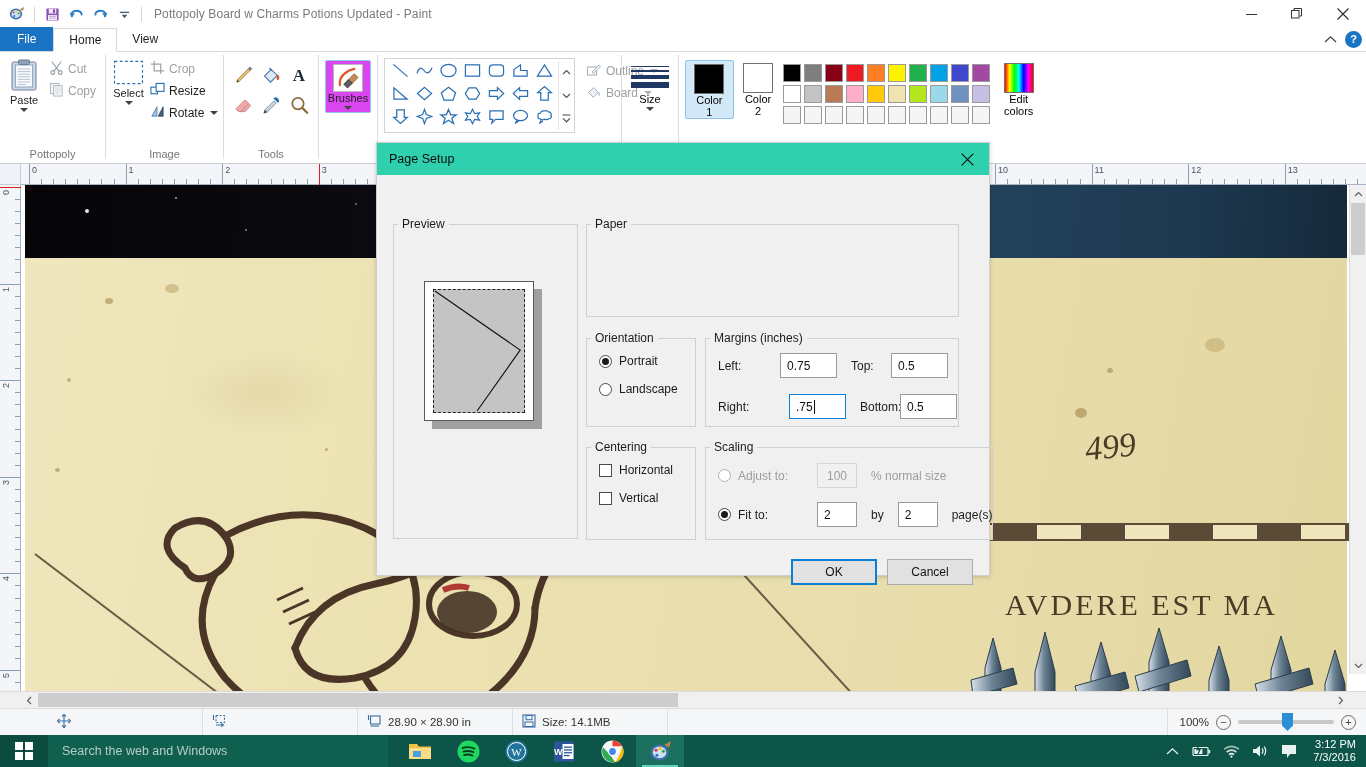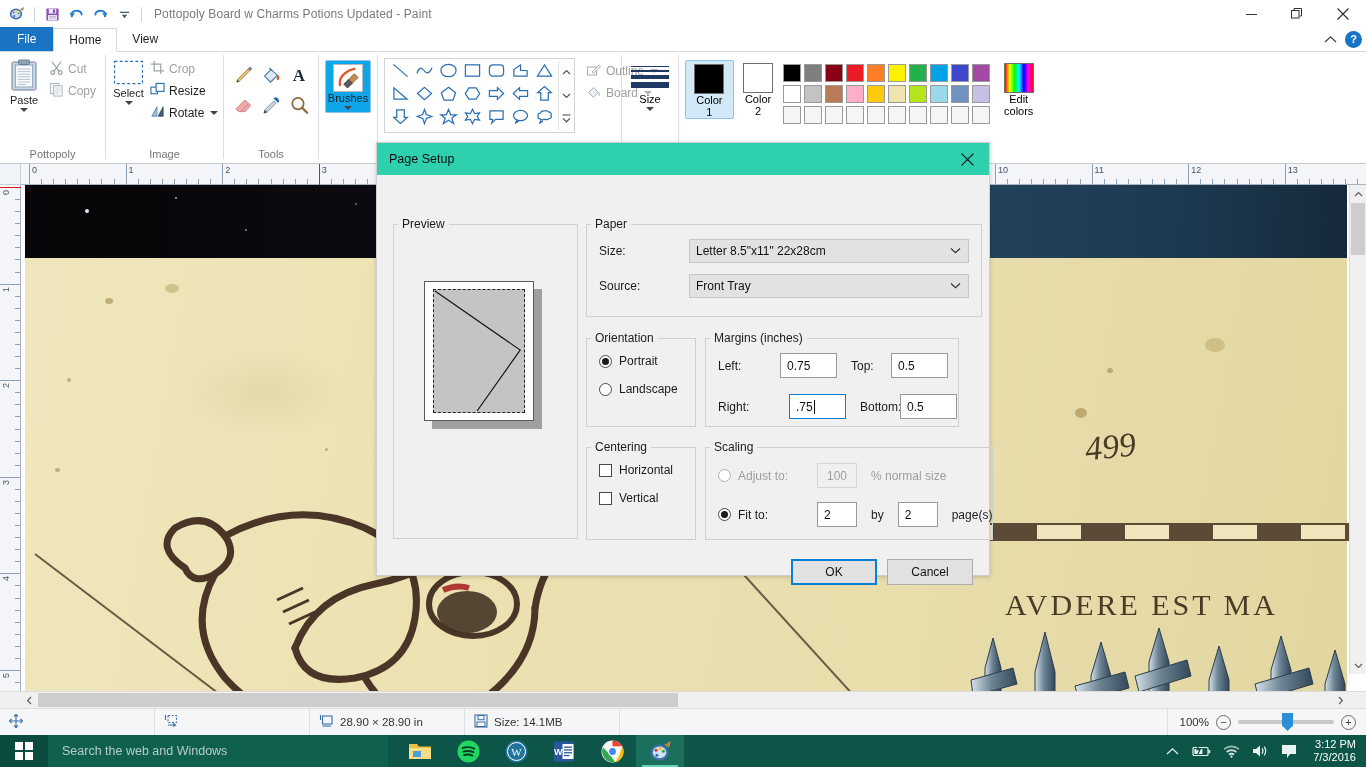--- a/index.html
+++ b/index.html
@@ -100,21 +100,21 @@
   
   .tools-grid {
     display: grid; grid-template-columns: repeat(3, 28px);
     grid-template-rows: 30px 30px; align-items: center; justify-items: center;
     padding-top: 6px;
   }
 
   
   .brushes-btn {
     width: 52px; display: flex; flex-direction: column; align-items: center;
-    border: 1px solid #8ec3ec; background: #0ea5e9; border-radius: 2px;
+    border: 1px solid #8ec3ec; background: #d946ef; border-radius: 2px;
     padding: 3px 0 2px; font-size: 11px; color: #1e1e1e;
   }
   .brush-icon-box {
     width: 30px; height: 28px; background: #fff; border: 1px solid #b9b9b9;
     display: flex; align-items: center; justify-content: center;
   }
 
   
   .shapes-box {
     border: 1px solid #cfd4d9; background: #fff; display: flex;
@@ -225,20 +225,21 @@
     height: 17px; display: flex; background: #f0f0f0; border-top: 1px solid #dcdcdc;
     flex: 0 0 17px;
   }
   .hthumb { height: 14px; margin-top: 1px; background: #cdcdcd; }
 
   
   .status {
     height: 43px; background: #f5f6f7; border-top: 1px solid #dcdfe2;
     display: flex; align-items: center; font-size: 11.5px; color: #333;
     flex: 0 0 26px;
+    padding-left: 48px;
   }
   .st-cell { height: 26px; display: flex; align-items: center; padding: 0 9px; gap: 6px; border-right: 1px solid #dcdfe2; }
   .st-spacer { flex: 1; }
   .zoom-box { display: flex; align-items: center; gap: 7px; padding: 0 10px 0 12px; border-left: 1px solid #dcdfe2; height: 26px; }
   .zcircle {
     width: 15px; height: 15px; border-radius: 50%; border: 1px solid #6a6a6a;
     display: flex; align-items: center; justify-content: center;
     font-size: 11px; color: #444; line-height: 1;
   }
   .ztrack { width: 96px; height: 4px; background: #c8c8c8; border-radius: 2px; position: relative; }
@@ -1135,44 +1136,20 @@
           <div class="preview-inner">
             <svg width="100%" height="100%" viewBox="0 0 94 126" preserveAspectRatio="none">
               <path d="M1 1 L90 62 L45 125" stroke="#111" stroke-width="1.2" fill="none"></path>
             </svg>
           </div>
         </div>
       </fieldset>
 
       <fieldset style="left:209px;top:42px;width:373px;height:100px">
         <legend>Paper</legend>
-        <div style="padding:8px 12px 0 12px">
-          <div class="row">
-            <span class="lab" style="width:90px">Size:</span>
-            <span class="combo" style="width:280px">
-              <span>Letter 8.5"x11" 22x28cm</span>
-              <span class="chev">
-                <svg width="11" height="7" viewBox="0 0 11 7">
-                    <path d="M1 1.5 L5.5 5.6 L10 1.5" stroke="#333" stroke-width="1.2" fill="none"></path>
-                  </svg>
-              </span>
-            </span>
-          </div>
-          <div class="row" style="margin-bottom:0">
-            <span class="lab" style="width:90px">Source:</span>
-            <span class="combo" style="width:280px">
-              <span>Front Tray</span>
-              <span class="chev">
-                <svg width="11" height="7" viewBox="0 0 11 7">
-                    <path d="M1 1.5 L5.5 5.6 L10 1.5" stroke="#333" stroke-width="1.2" fill="none"></path>
-                  </svg>
-              </span>
-            </span>
-          </div>
-        </div>
       </fieldset>
 
       <fieldset style="left:209px;top:156px;width:110px;height:96px">
         <legend>Orientation</legend>
         <div style="padding:9px 0 0 12px">
           <div class="opt">
             <span class="radio on"></span>
             <span>Portrait</span>
           </div>
           <div class="opt" style="margin-bottom:0">

